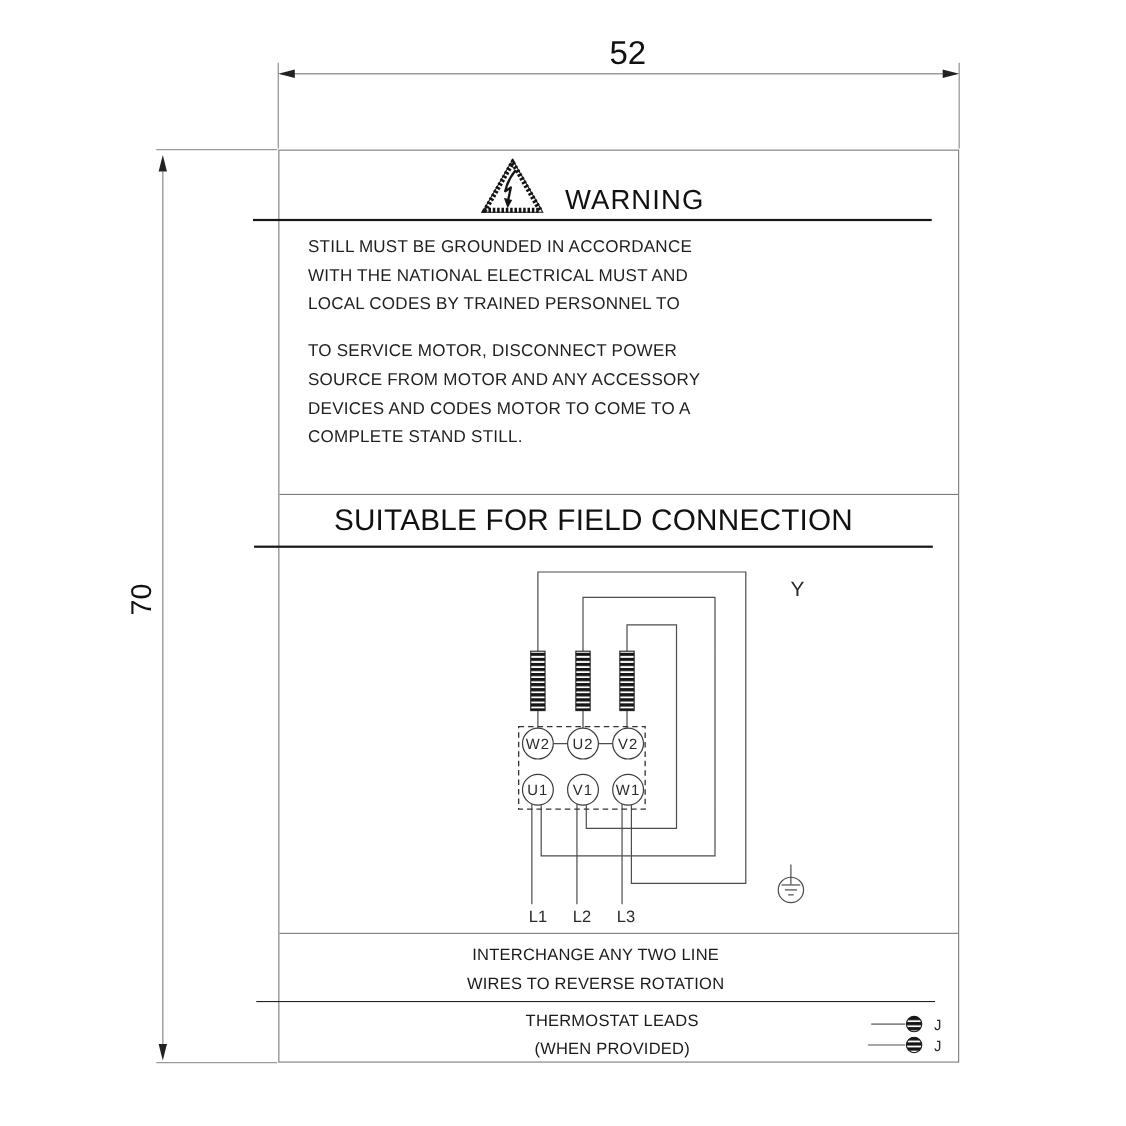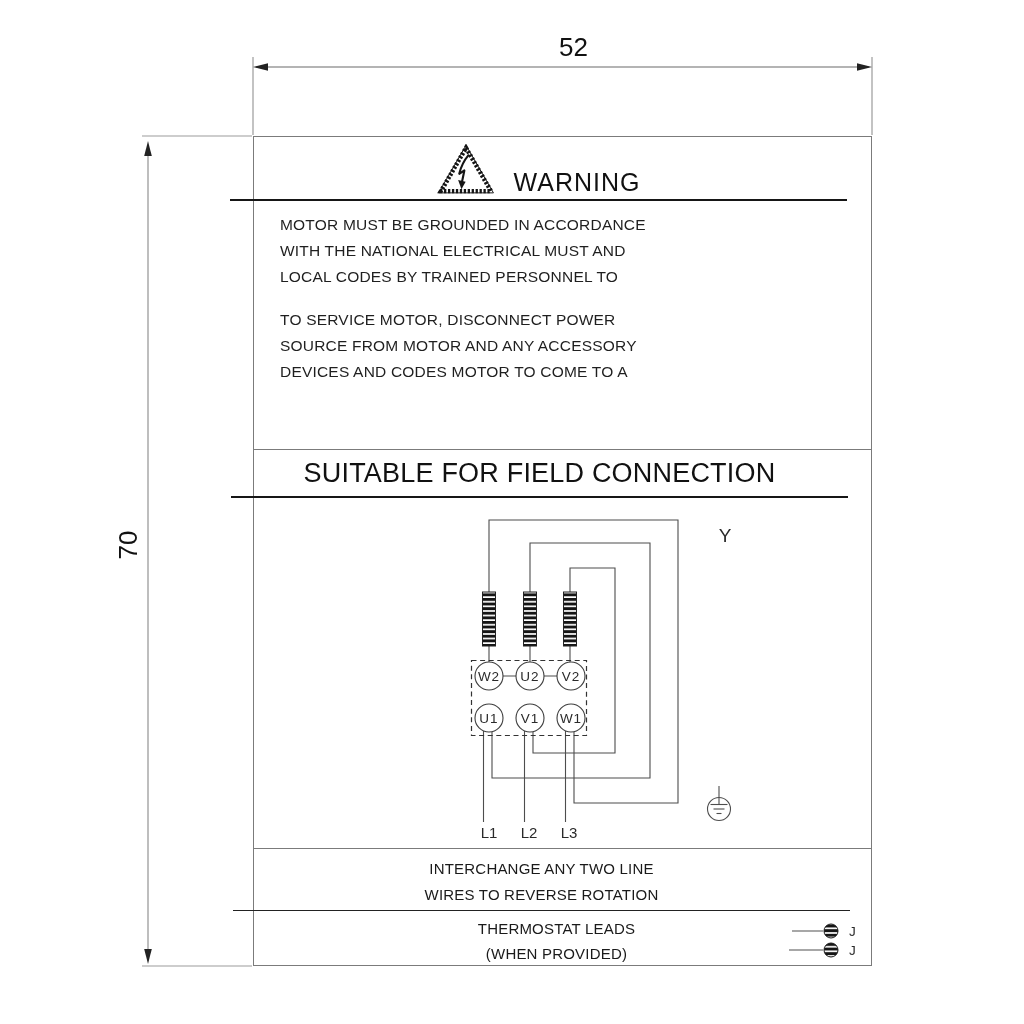--- a/index.html
+++ b/index.html
@@ -16,21 +16,21 @@
   .sec{box-sizing:border-box;width:100%;}
   #sec-header{height:64px;border-bottom:2px solid #161616;display:flex;align-items:center;justify-content:center;gap:19px;position:relative;left:-24px;}
   #warning-title{font-size:25px;letter-spacing:1px;color:#111;margin-top:28px;}
   #sec-text{height:249px;border-bottom:1px solid #7b7b7b;padding:11px 18px 0 26px;font-size:15.5px;line-height:26px;letter-spacing:0.2px;color:#1f1f1f;}
   .para{margin:0 0 17px 0;}
   #sec-suitable{height:48px;border-bottom:2px solid #161616;display:flex;align-items:center;justify-content:center;font-size:27px;letter-spacing:0.2px;color:#111;position:relative;left:-23px;}
   #sec-diagram{height:351px;border-bottom:1px solid #7b7b7b;}
   #sec-rotation{height:62px;border-bottom:1px solid #222;text-align:center;padding-top:7px;line-height:26px;font-size:15px;letter-spacing:0.2px;position:relative;left:-21px;}
   #sec-thermo{height:56px;text-align:center;padding-top:5px;line-height:25px;font-size:15px;letter-spacing:0.2px;position:relative;left:-6px;}
   
-  #dim-width{position:absolute;left:536px;top:32px;width:52px;text-align:right;font-size:26px;color:#111;}
+  #dim-width{position:absolute;left:554px;top:32px;width:52px;text-align:left;font-size:30px;color:#111;}
   #dim-height{position:absolute;left:101px;top:531px;width:52px;height:28px;text-align:center;font-size:26px;color:#111;transform:rotate(-90deg);}
   svg text{font-family:"Liberation Sans",sans-serif;fill:#2a2a2a;}
 </style>
 </head>
 <body>
 
 <div id="page">
 
   <svg id="linework" width="1024" height="1024" viewBox="0 0 1024 1024">
     <defs>
@@ -133,28 +133,29 @@
         <path d="M30,4 L56,49 L4,49 Z" fill="none" stroke="#151515" stroke-width="4.6" stroke-dasharray="2.4,1.7"></path>
         <path d="M30,1.5 L58.5,50.8 L1.5,50.8 Z" fill="none" stroke="#151515" stroke-width="1"></path>
         <path d="M33,11 C28,17 24.5,24 23,31 L28.3,27.5 L25.5,41" fill="none" stroke="#151515" stroke-width="2.2" stroke-linejoin="round"></path>
         <path d="M25.3,47 L21.8,37.3 L29.6,39.2 Z" fill="#151515"></path>
       </svg>
       <span id="warning-title">WARNING</span>
     </div>
 
     <div id="sec-text" class="sec">
       <div class="para">
-        <div>MOTOR MUST BE GROUNDED IN ACCORDANCE</div>
+        <div>STILL MUST BE GROUNDED IN ACCORDANCE</div>
         <div>WITH THE NATIONAL ELECTRICAL MUST AND</div>
         <div>LOCAL CODES BY TRAINED PERSONNEL TO</div>
       </div>
       <div class="para">
         <div>TO SERVICE MOTOR, DISCONNECT POWER</div>
         <div>SOURCE FROM MOTOR AND ANY ACCESSORY</div>
         <div>DEVICES AND CODES MOTOR TO COME TO A</div>
+        <div>COMPLETE STAND STILL.</div>
       </div>
     </div>
 
     <div id="sec-suitable" class="sec">SUITABLE FOR FIELD CONNECTION</div>
 
     <div id="sec-diagram" class="sec"></div>
 
     <div id="sec-rotation" class="sec">
       <div>INTERCHANGE ANY TWO LINE</div>
       <div>WIRES TO REVERSE ROTATION</div>

